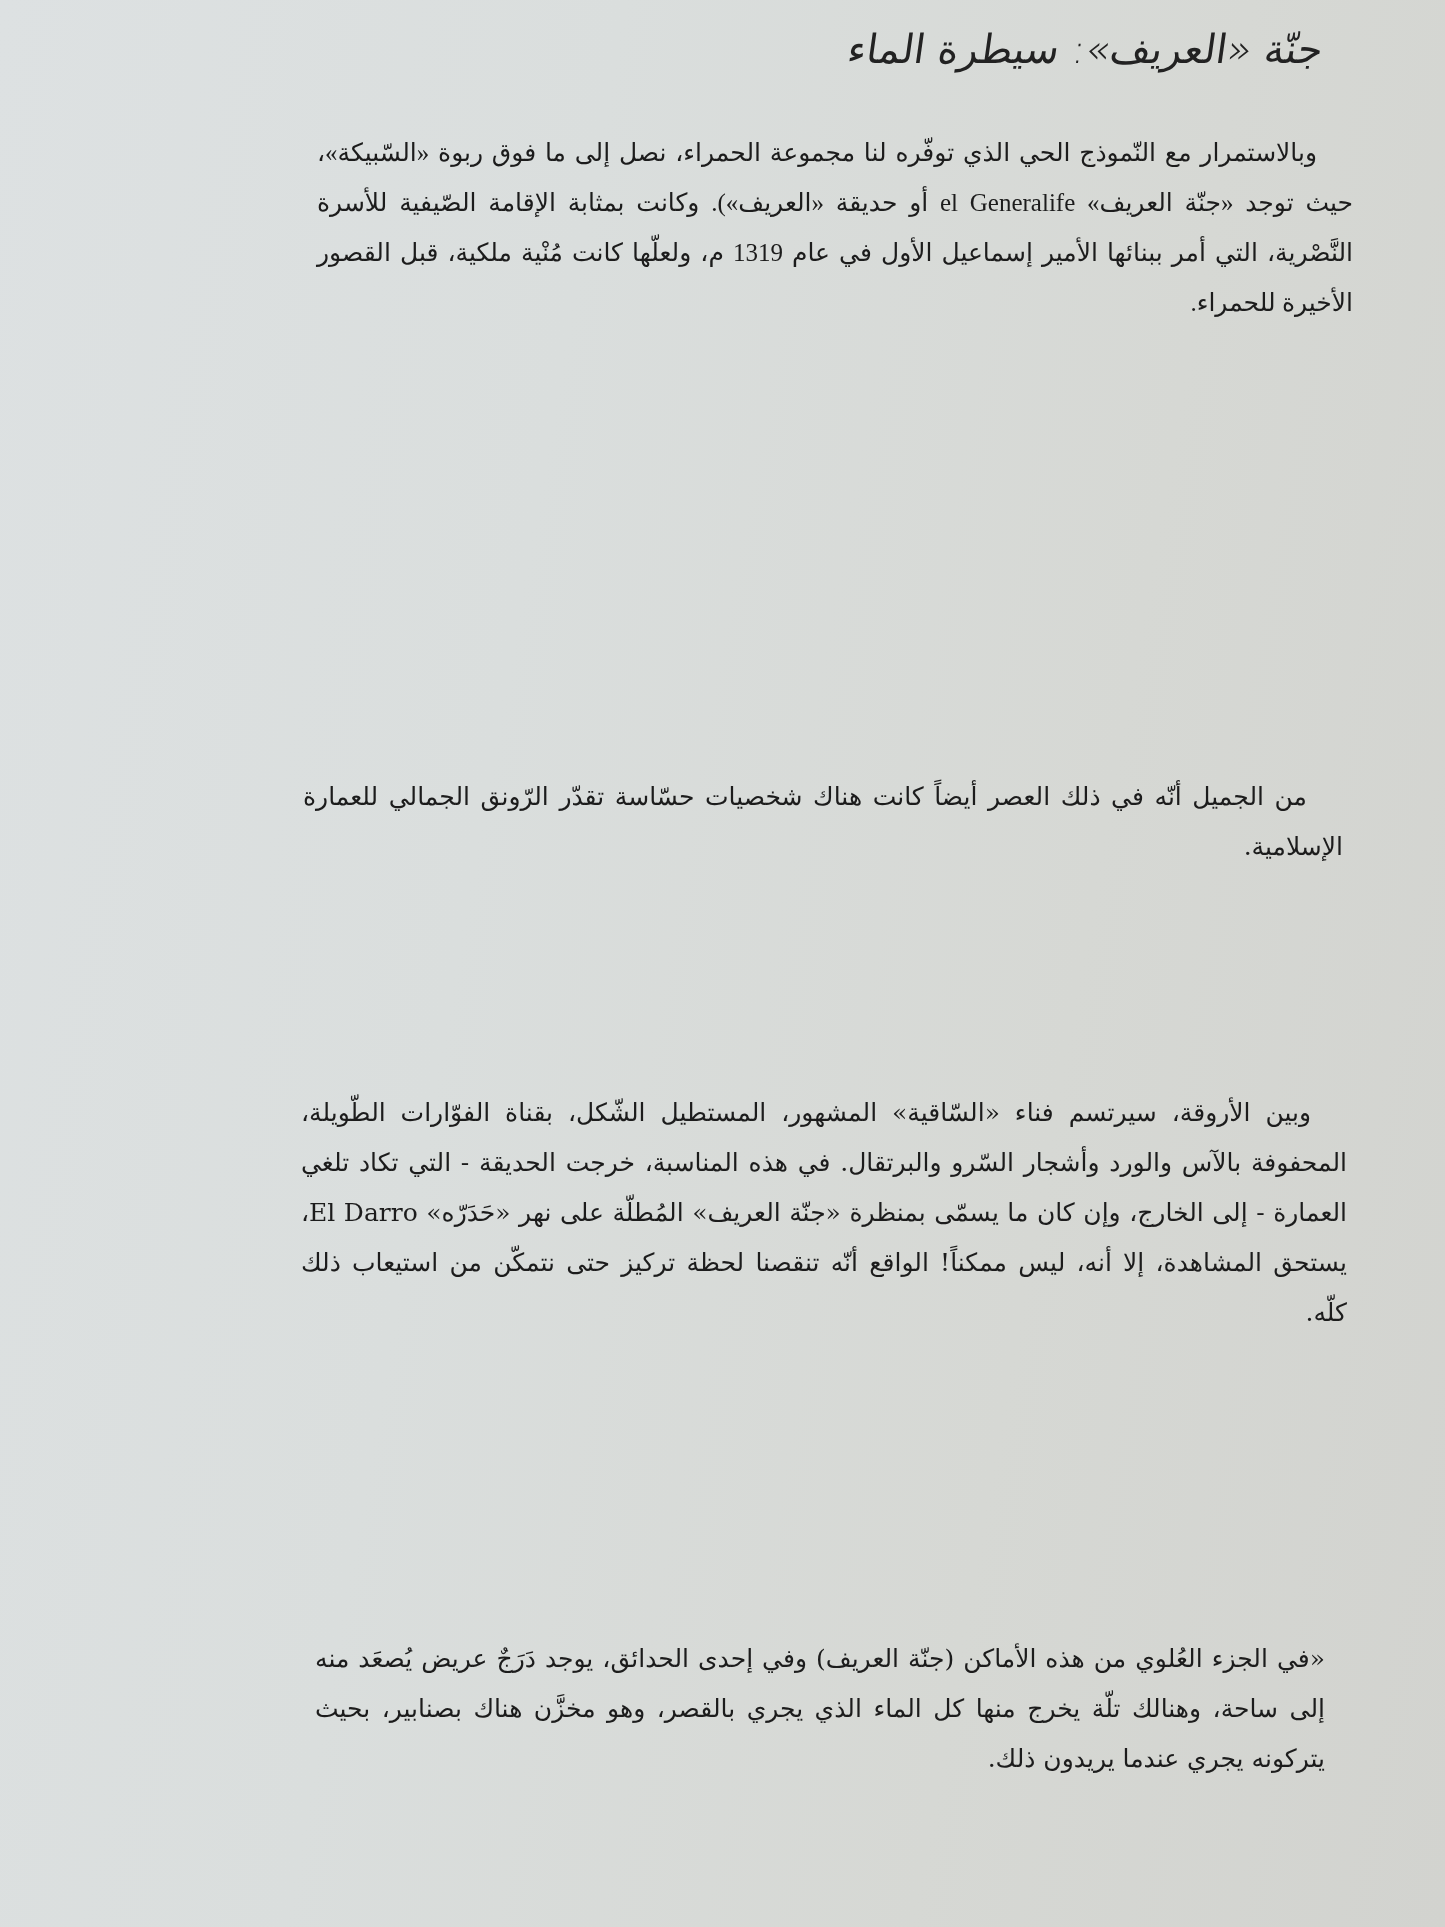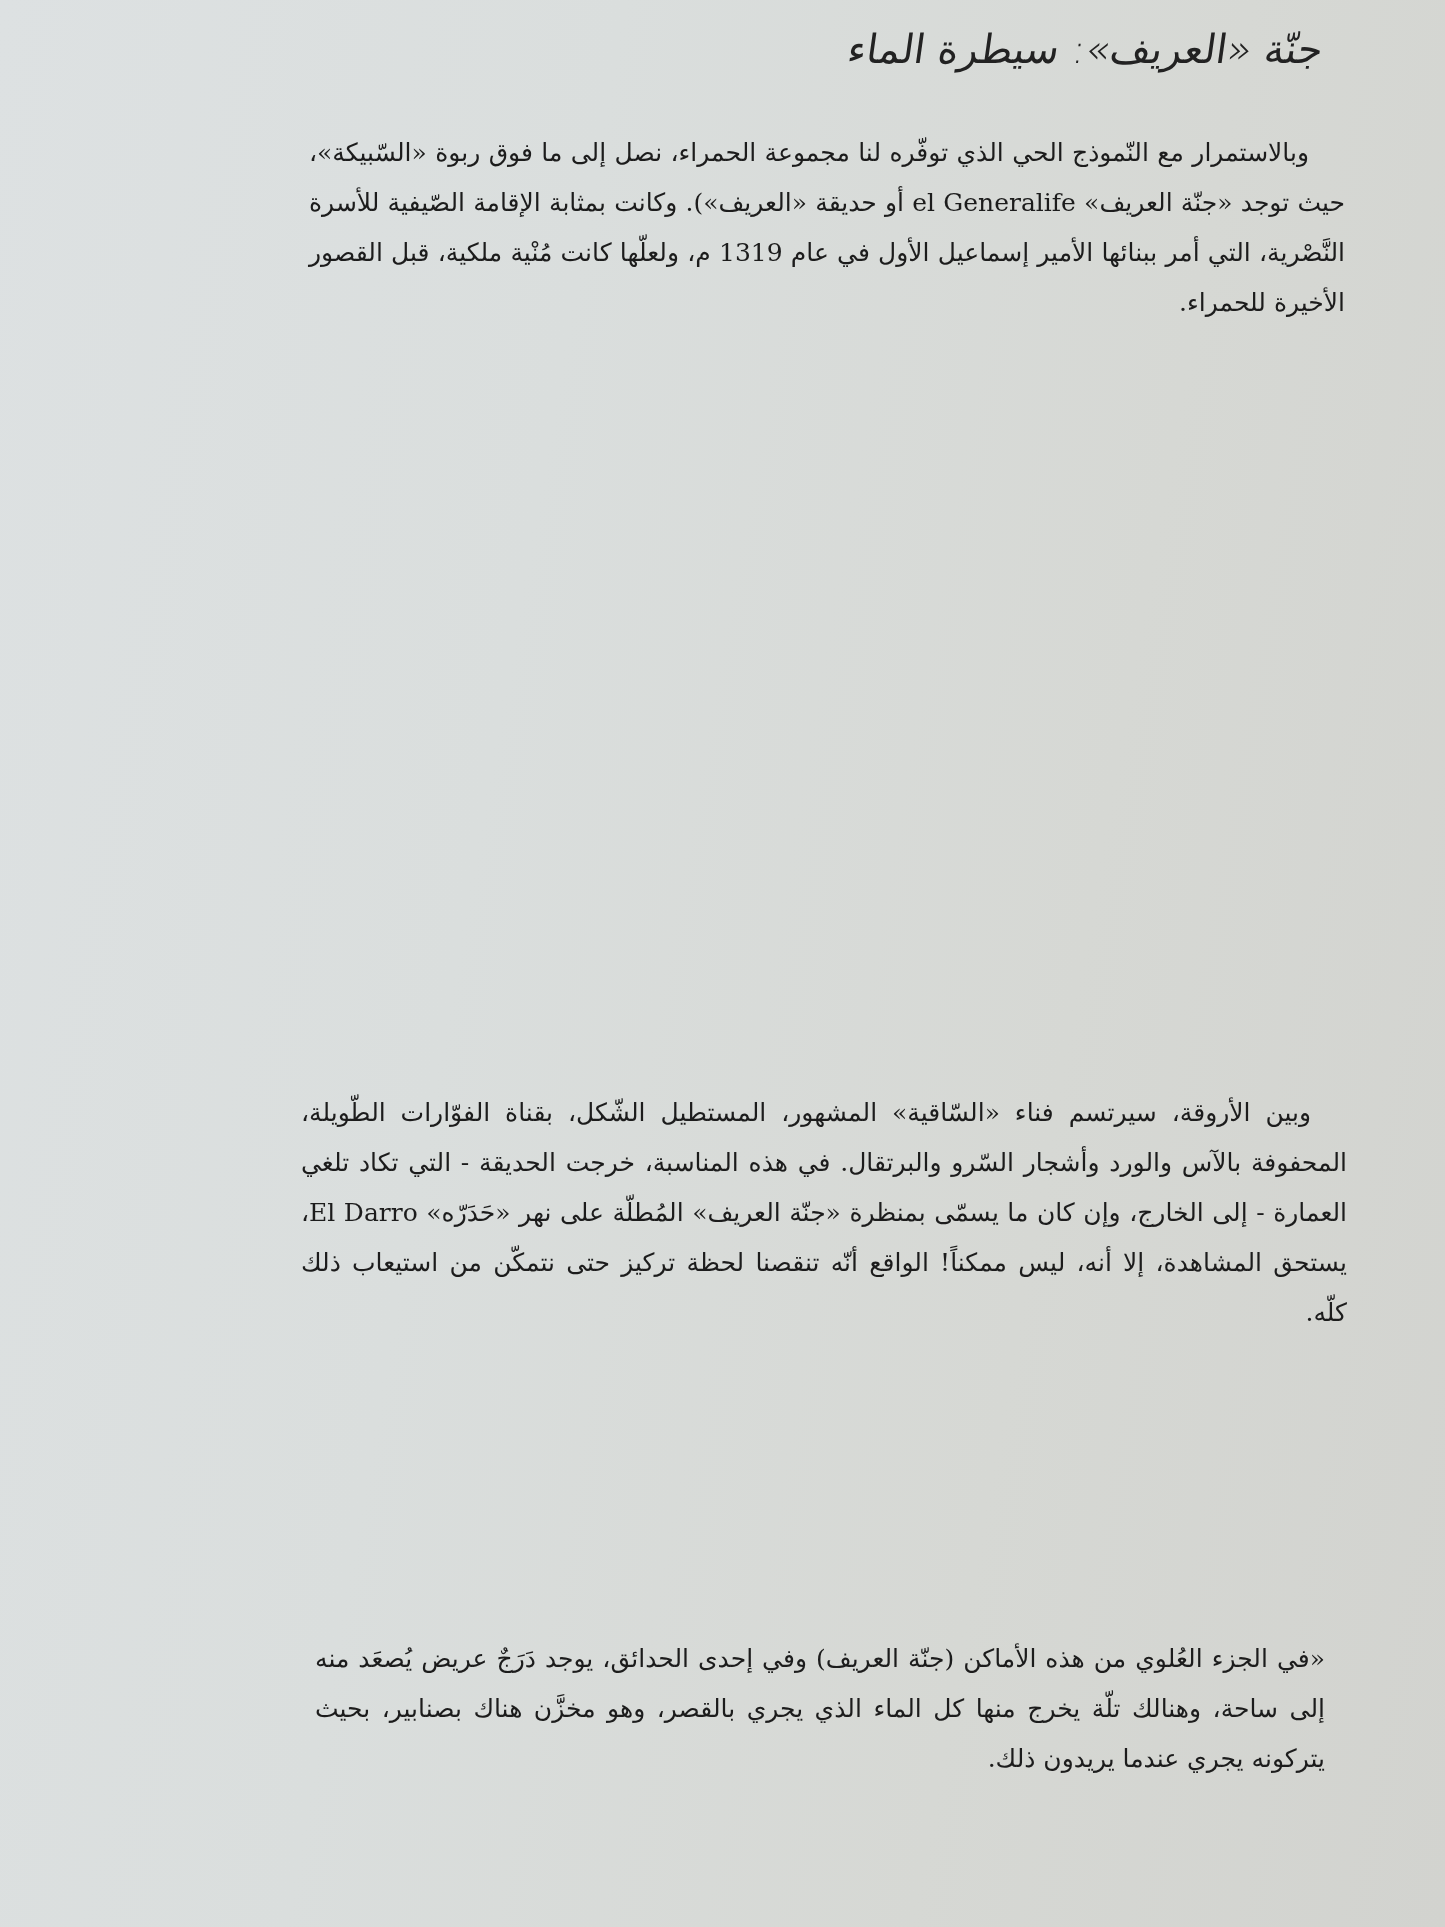--- a/index.html
+++ b/index.html
@@ -41,21 +41,21 @@
       font-size: 25px;
       line-height: 50px;
       color: #1c1c1c;
     }
     .para {
       margin: 0;
       text-indent: 36px;
     }
     sup.fn { font-size: 14px; }
 
-    #p1 { top: 128px; right: 100px; width: 1036px; }
+    #p1 { top: 128px; right: 92px; width: 1036px; font-family: Liberation Serif, serif; }
     #p2 { top: 362px; right: 112px; width: 1032px; }
     #q1 { top: 598px; right: 200px; width: 960px; }
     #p3 { top: 772px; right: 102px; width: 1040px; }
     #p4 { top: 890px; right: 100px; width: 1044px; }
     #p5 { top: 1088px; right: 98px;  width: 1046px; }
     #p6 { top: 1392px; right: 86px;  width: 1058px; }
     #q2 { top: 1634px; right: 120px; width: 1010px; }
 
     .quote .para { text-indent: 0; }
     #q2 .para { text-indent: 0; }
@@ -66,20 +66,23 @@
 <div class="page">
 
   <div class="running-head">جنّة «العريف»: سيطرة الماء</div>
 
   <div class="body-text" id="p1">
     <p class="para">وبالاستمرار مع النّموذج الحي الذي توفّره لنا مجموعة الحمراء، نصل إلى ما فوق ربوة «السّبيكة»، حيث توجد «جنّة العريف» el Generalife أو حديقة «العريف»). وكانت بمثابة الإقامة الصّيفية للأسرة النَّصْرية، التي أمر ببنائها الأمير إسماعيل الأول في عام 1319 م، ولعلّها كانت مُنْية ملكية، قبل القصور الأخيرة للحمراء.</p>
   </div>
 
 
 
+  <div class="body-text" id="p3">
+    <p class="para">من الجميل أنّه في ذلك العصر أيضاً كانت هناك شخصيات حسّاسة تقدّر الرّونق الجمالي للعمارة الإسلامية.</p>
+  </div>
 
 
   <div class="body-text" id="p5">
     <p class="para">وبين الأروقة، سيرتسم فناء «السّاقية» المشهور، المستطيل الشّكل، بقناة الفوّارات الطّويلة، المحفوفة بالآس والورد وأشجار السّرو والبرتقال. في هذه المناسبة، خرجت الحديقة - التي تكاد تلغي العمارة - إلى الخارج، وإن كان ما يسمّى بمنظرة «جنّة العريف» المُطلّة على نهر «حَدَرّه» El Darro، يستحق المشاهدة، إلا أنه، ليس ممكناً! الواقع أنّه تنقصنا لحظة تركيز حتى نتمكّن من استيعاب ذلك كلّه.</p>
   </div>
 
 
   <div class="body-text quote" id="q2">
     <p class="para">«في الجزء العُلوي من هذه الأماكن (جنّة العريف) وفي إحدى الحدائق، يوجد دَرَجٌ عريض يُصعَد منه إلى ساحة، وهنالك تلّة يخرج منها كل الماء الذي يجري بالقصر، وهو مخزَّن هناك بصنابير، بحيث يتركونه يجري عندما يريدون ذلك.</p>
   </div>

